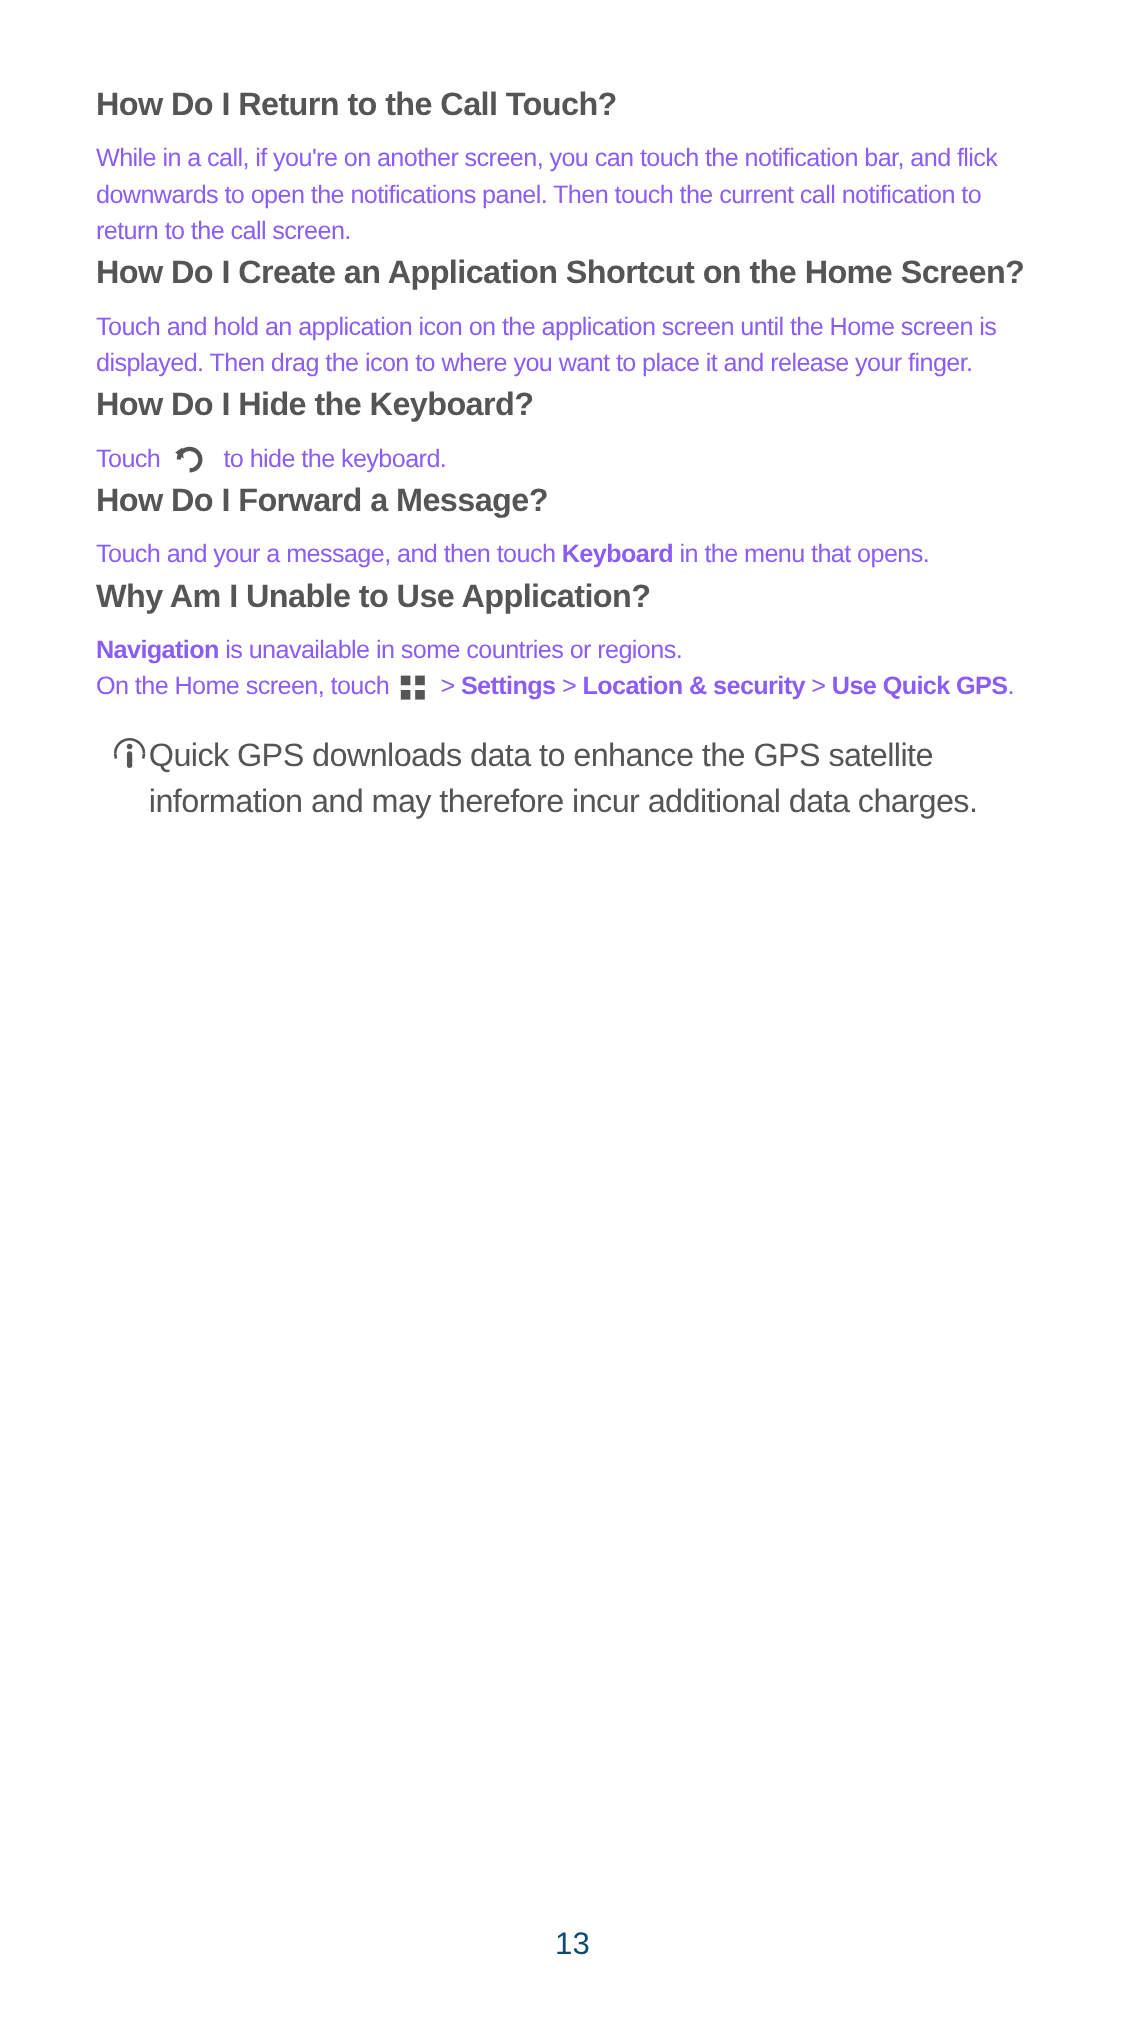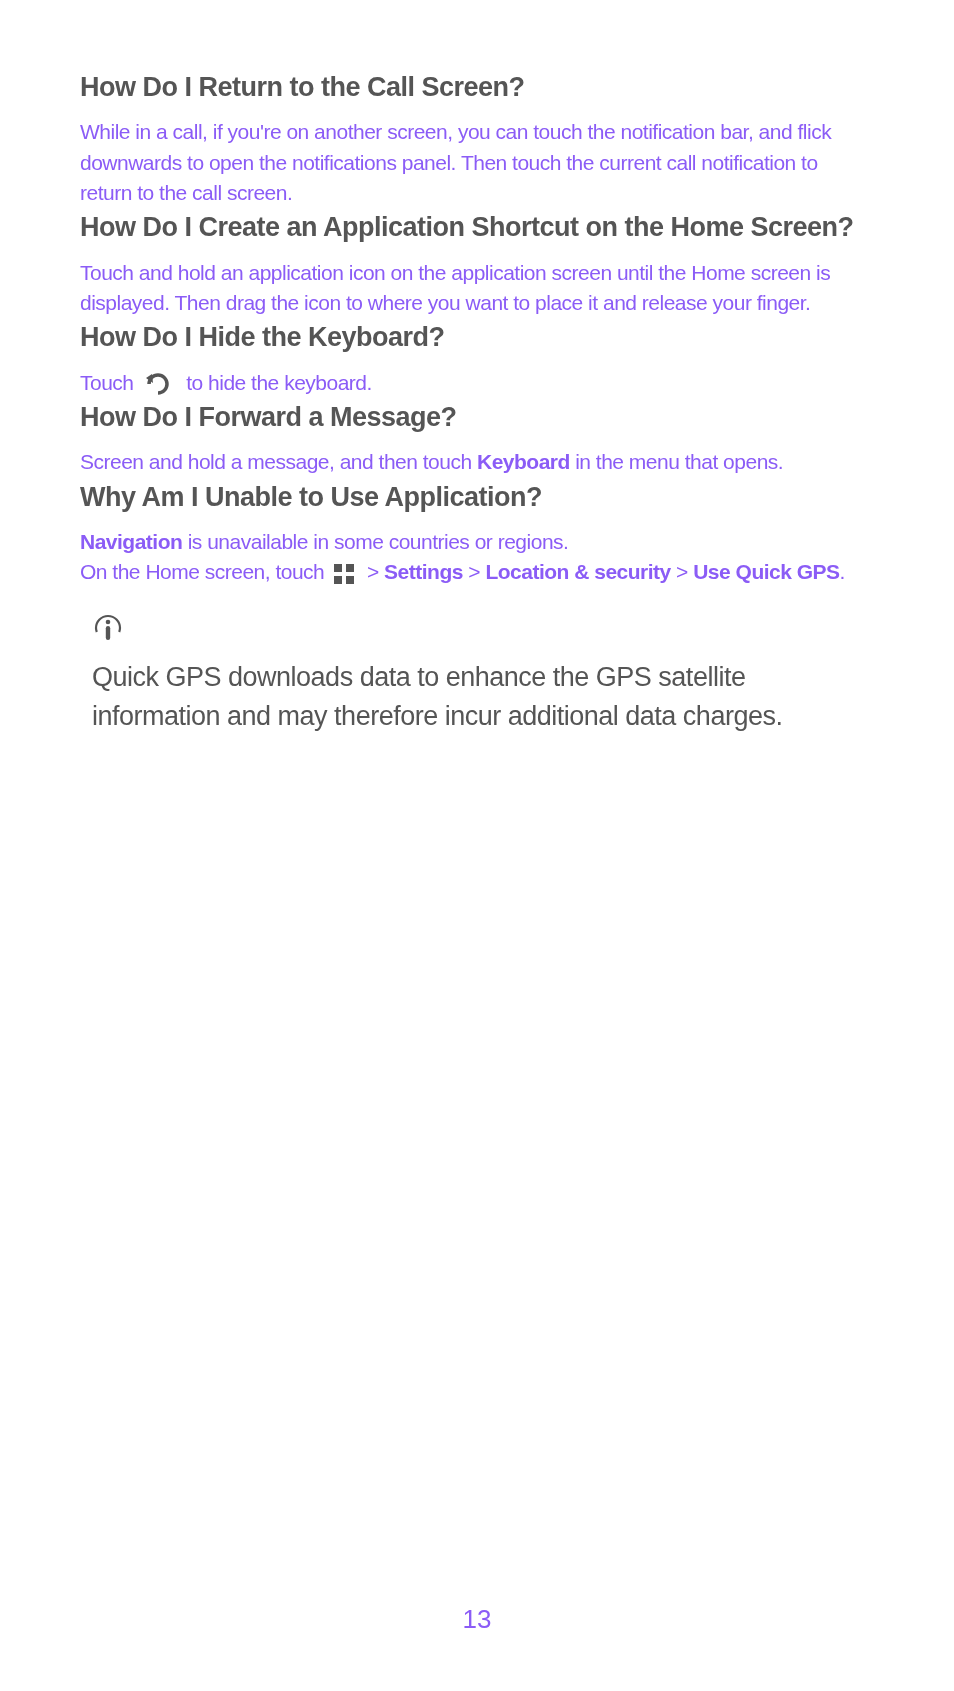--- a/index.html
+++ b/index.html
@@ -46,71 +46,69 @@
   .apps-icon {
     display: inline-block;
     vertical-align: middle;
     margin: 0 6px 0 2px;
   }
   .apps-icon svg { display: block; }
   .note-row {
     display: flex;
     align-items: flex-start;
     margin-top: 22px;
-    gap: 14px;
     padding-left: 12px;
-    flex-direction: column;
   }
   .note-icon {
     flex: 0 0 auto;
     margin-top: 2px;
   }
   .note-icon svg { display: block; }
   .note-text {
     font-size: 27px;
     line-height: 1.45;
     color: #555555;
     letter-spacing: -0.5px;
   }
   .page-number {
     position: absolute;
     bottom: 56px;
     left: 0;
     right: 0;
     text-align: center;
     font-size: 26px;
-    color: #8b5cf6;
+    color: #0c4a6e;
   }
 </style>
 </head>
 <body>
 
 <div class="page">
 
-  <div class="heading first">How Do I Return to the Call Screen?</div>
+  <div class="heading first">How Do I Return to the Call Touch?</div>
   <div class="body">While in a call, if you're on another screen, you can touch the notification bar, and flick downwards to open the notifications panel. Then touch the current call notification to return to the call screen.</div>
 
   <div class="heading">How Do I Create an Application Shortcut on the Home Screen?</div>
   <div class="body">Touch and hold an application icon on the application screen until the Home screen is displayed. Then drag the icon to where you want to place it and release your finger.</div>
 
   <div class="heading">How Do I Hide the Keyboard?</div>
   <div class="body">
     <span>Touch </span>
     <span class="back-icon">
       <svg width="34" height="26" viewBox="0 0 34 26">
         <path d="M 6 13 A 9 9 0 1 1 15 22" stroke="#555555" stroke-width="3.5" fill="none"></path>
         <path d="M 3 7 L 9 3 L 10 12 Z" fill="#555555"></path>
       </svg>
     </span>
     <span> to hide the keyboard.</span>
   </div>
 
   <div class="heading">How Do I Forward a Message?</div>
   <div class="body">
-    <span>Screen and hold a message, and then touch </span><b>Keyboard</b><span> in the menu that opens.</span>
+    <span>Touch and your a message, and then touch </span><b>Keyboard</b><span> in the menu that opens.</span>
   </div>
 
   <div class="heading">Why Am I Unable to Use Application?</div>
   <div class="body">
     <b>Navigation</b><span> is unavailable in some countries or regions.</span>
   </div>
 
   <div class="body">
     <span>On the Home screen, touch </span>
     <span class="apps-icon">

